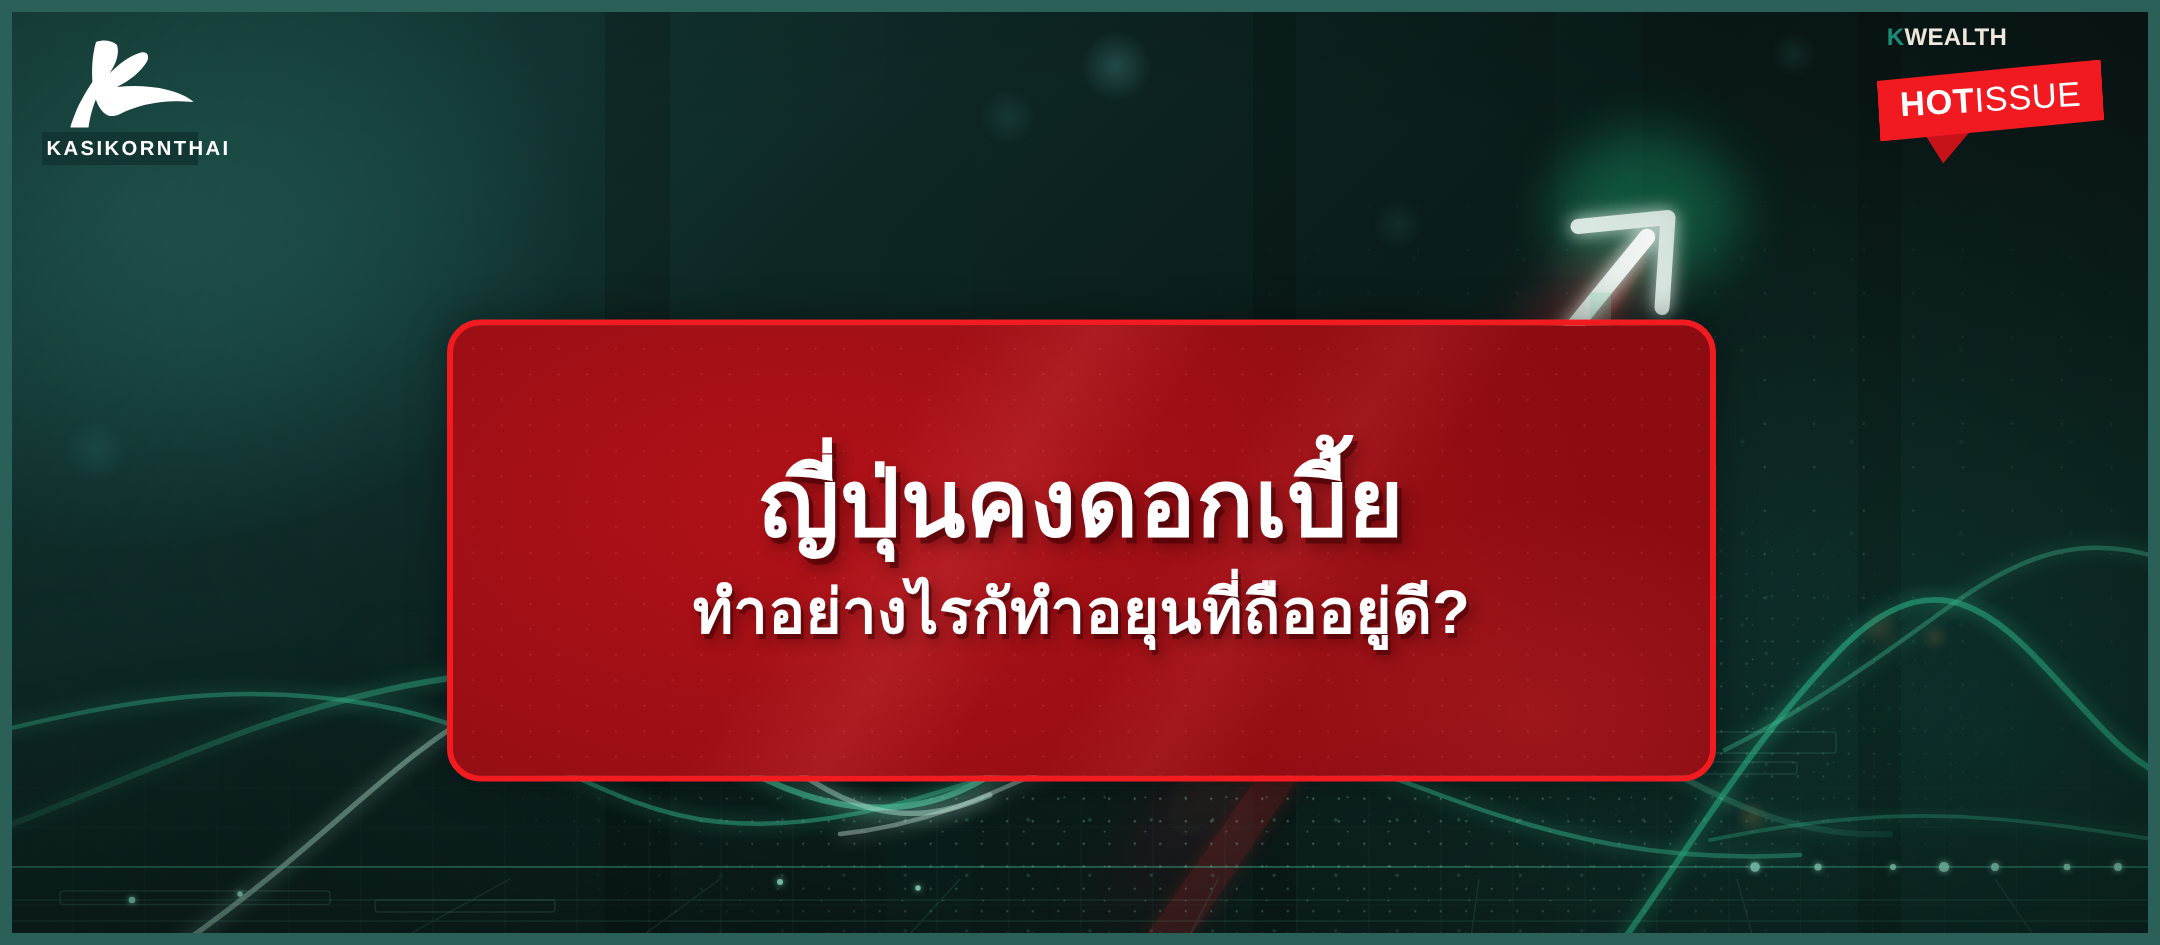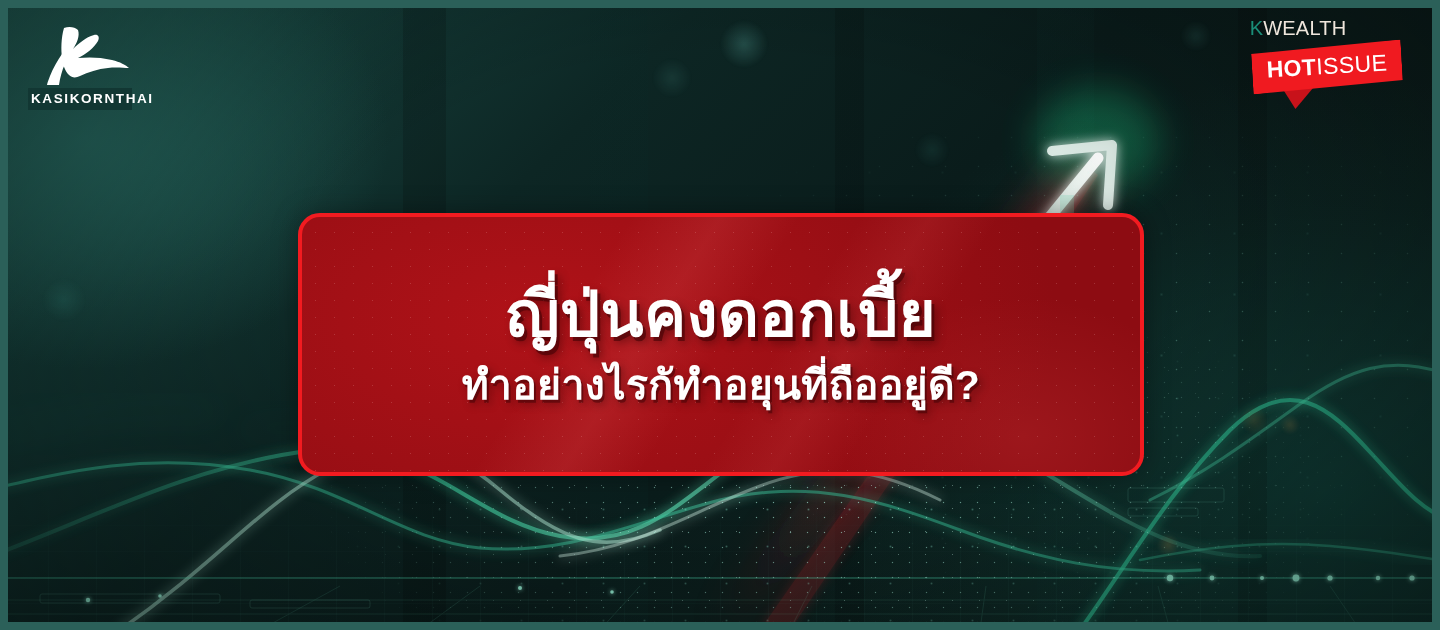--- a/index.html
+++ b/index.html
@@ -141,22 +141,22 @@
   
   .kw-block {
     position: absolute;
     right: 52px;
     top: 18px;
     z-index: 30;
     width: 180px;
     text-align: center;
   }
   .kw-wordmark {
-    font-size: 20px;
-    font-weight: 400;
+    font-size: 16px;
+    font-weight: 700;
     letter-spacing: .2px;
     line-height: 1;
     white-space: nowrap;
     text-align: center;
   }
   .kw-wordmark .kw-k { color: #1a8d78; }
   .kw-wordmark .kw-rest { color: #efe6dc; }
 
   .hot-issue {
     position: absolute;
@@ -196,21 +196,21 @@
   }
   .hot-issue .hot { font-weight: 700; }
   .hot-issue .issue { font-weight: 400; }
 
   
   .headline-card {
     position: absolute;
     left: 298px;
     top: 213px;
     width: 846px;
-    height: 263px;
+    height: 308px;
     border: 4px solid #f21b20;
     border-radius: 22px;
     background:
       radial-gradient(ellipse 520px 300px at 28% 40%, #b01218 0%, #9d0f15 55%, #8d0c12 100%);
     box-shadow: 0 0 26px rgba(0,0,0,.35);
     overflow: hidden;
     z-index: 20;
     display: flex;
     flex-direction: column;
     align-items: center;

